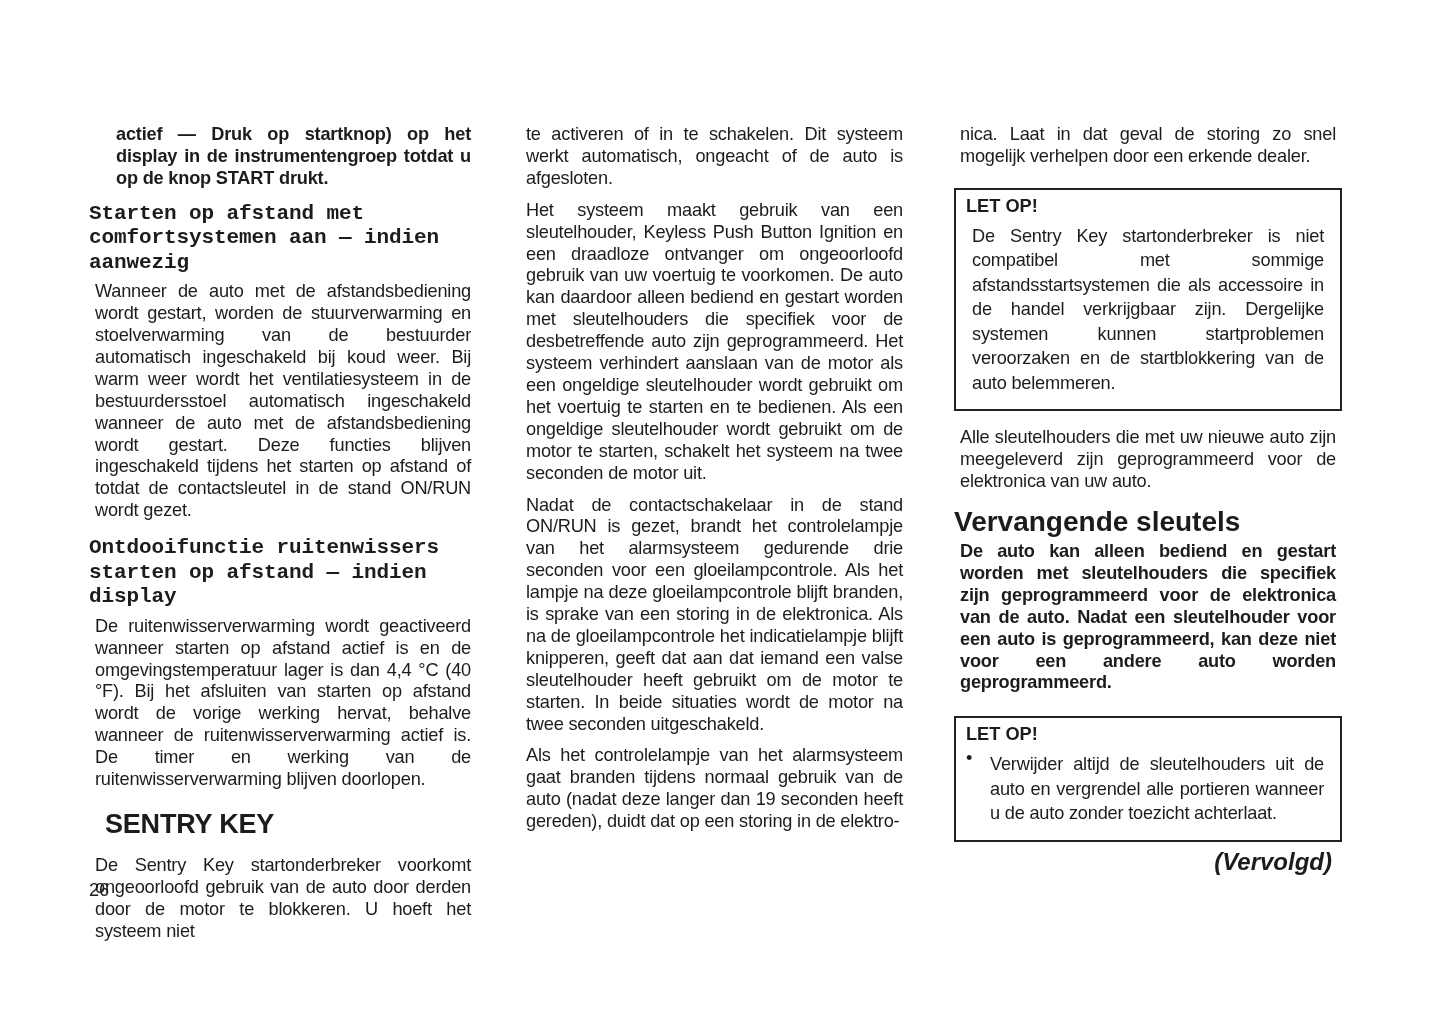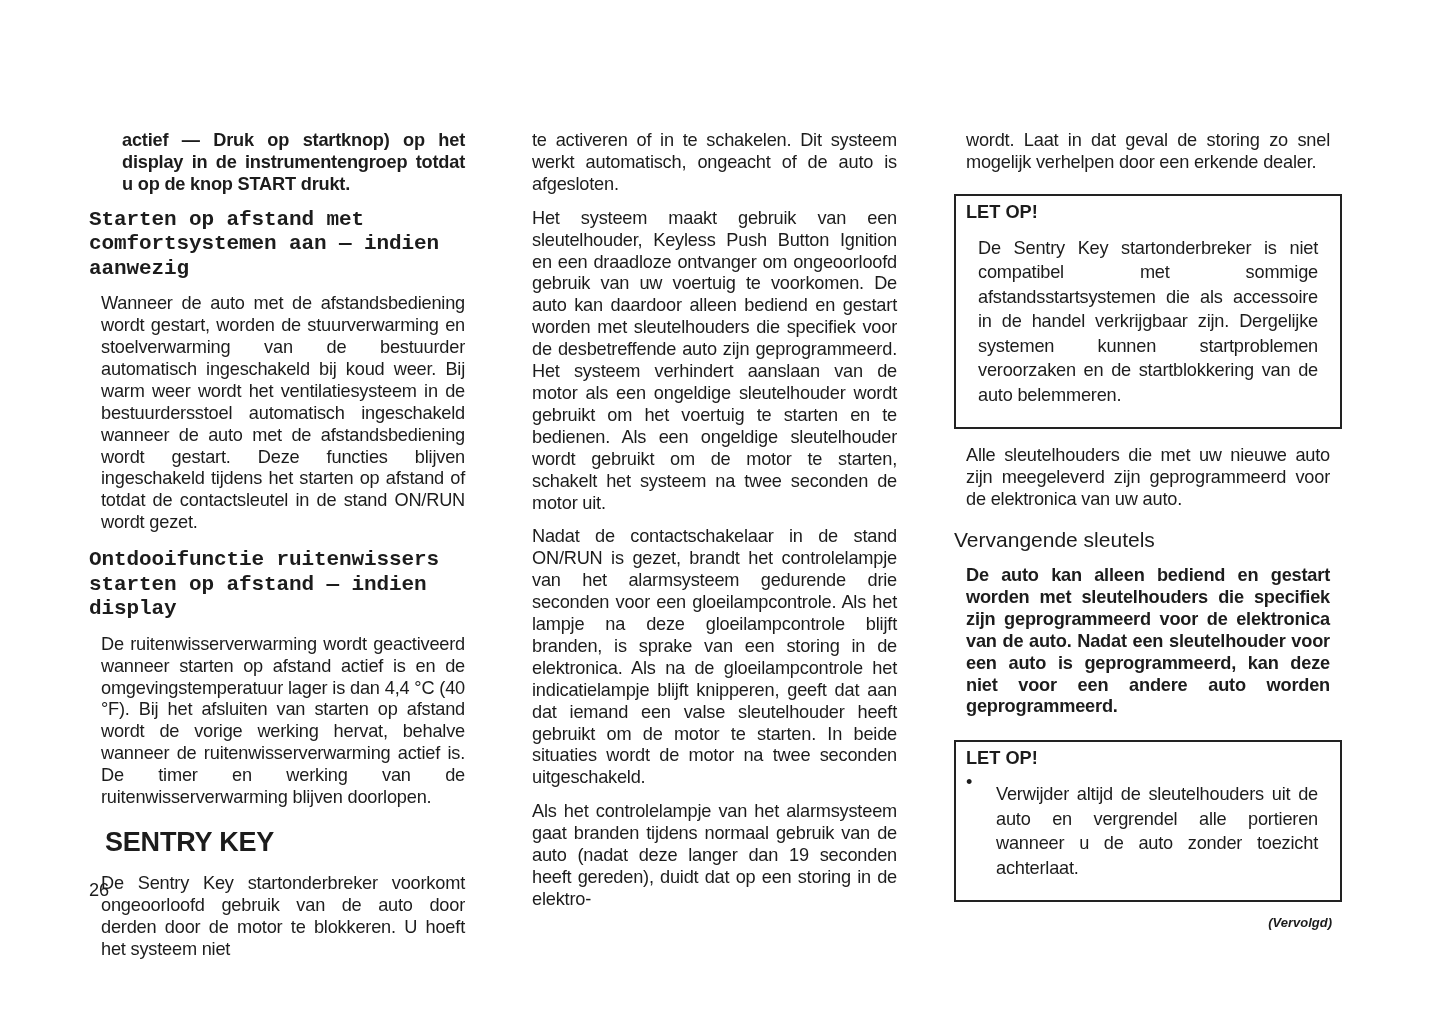--- a/index.html
+++ b/index.html
@@ -2,36 +2,36 @@
 <html><head>
 <meta charset="utf-8">
 <style>
   html, body { margin: 0; padding: 0; background: #ffffff; }
   body { width: 1445px; height: 1025px; position: relative; overflow: hidden;
          font-family: "Liberation Sans", sans-serif; color: #1c1c1c; }
   .col { position: absolute; top: 118px; }
   #col1 { left: 89px; width: 388px; }
   #col2 { left: 520px; width: 389px; }
   #col3 { left: 954px; width: 388px; }
-  p { margin: 12px; font-size: 18.2px; line-height: 21.9px; text-align: justify; text-align-last: left; letter-spacing: -0.2px; }
+  p { margin: 6px; font-size: 18.2px; line-height: 21.9px; text-align: justify; text-align-last: left; letter-spacing: -0.2px; }
   .intro-bold { font-weight: bold; padding-left: 21px; margin-bottom: 12px; }
   h2 { margin: 0; font-size: 21px; line-height: 24.5px; font-weight: bold; letter-spacing: -0.1px; font-family: Liberation Mono, monospace; }
   h1 { margin: 16px; font-size: 27px; line-height: 30px; font-weight: bold; letter-spacing: -0.2px; }
   .sec { margin-top: 10px; }
   .gap { margin-top: 10px; }
   .box { border: 2.5px solid #222; padding: 4px 10px 8px 10px; margin-top: 20px; }
   .box-title { font-weight: bold; font-size: 18.2px; line-height: 24px; }
   .box p { line-height: 24.5px; }
   .bullet-row { display: flex; }
   .bullet { width: 18px; flex: none; font-size: 18.2px; line-height: 24.5px; }
   .bullet-row p { flex: 1; }
-  h3 { margin: 0; font-size: 21px; line-height: 26px; font-weight: normal; }
+  h3 { margin: 0; font-size: 28px; line-height: 26px; font-weight: bold; }
   .note-label { font-weight: bold; font-size: 18.2px; line-height: 22px; margin-top: 4px; }
   .note-text { font-weight: bold; }
-  .continued { font-weight: bold; font-style: italic; font-size: 13px; text-align: right; padding-right: 10px; margin-top: 13px; }
+  .continued { font-weight: bold; font-style: italic; font-size: 24px; text-align: right; padding-right: 10px; margin-top: 6px; }
   #page-number { position: absolute; left: 89px; top: 880px; font-size: 18.2px; }
 </style>
 </head>
 <body>
 
 <div class="col" id="col1">
   <p class="intro-bold">actief — Druk op startknop) op het display in de instrumentengroep totdat u op de knop START drukt.</p>
 
   <div class="sec">
     <h2>Starten op afstand met comfortsystemen aan — indien aanwezig</h2>
@@ -50,21 +50,21 @@
 </div>
 
 <div class="col" id="col2">
   <p>te activeren of in te schakelen. Dit systeem werkt automatisch, ongeacht of de auto is afgesloten.</p>
   <p class="gap">Het systeem maakt gebruik van een sleutelhouder, Keyless Push Button Ignition en een draadloze ontvanger om ongeoorloofd gebruik van uw voertuig te voorkomen. De auto kan daardoor alleen bediend en gestart worden met sleutelhouders die specifiek voor de desbetreffende auto zijn geprogrammeerd. Het systeem verhindert aanslaan van de motor als een ongeldige sleutelhouder wordt gebruikt om het voertuig te starten en te bedienen. Als een ongeldige sleutelhouder wordt gebruikt om de motor te starten, schakelt het systeem na twee seconden de motor uit.</p>
   <p class="gap">Nadat de contactschakelaar in de stand ON/RUN is gezet, brandt het controlelampje van het alarmsysteem gedurende drie seconden voor een gloeilampcontrole. Als het lampje na deze gloeilampcontrole blijft branden, is sprake van een storing in de elektronica. Als na de gloeilampcontrole het indicatielampje blijft knipperen, geeft dat aan dat iemand een valse sleutelhouder heeft gebruikt om de motor te starten. In beide situaties wordt de motor na twee seconden uitgeschakeld.</p>
   <p class="gap">Als het controlelampje van het alarmsysteem gaat branden tijdens normaal gebruik van de auto (nadat deze langer dan 19 seconden heeft gereden), duidt dat op een storing in de elektro-</p>
 </div>
 
 <div class="col" id="col3">
-  <p>wordt. Laat in dat geval de storing zo snel mogelijk verhelpen door een erkende dealer.</p>
+  <p>nica. Laat in dat geval de storing zo snel mogelijk verhelpen door een erkende dealer.</p>
 
   <div class="box">
     <div class="box-title">LET OP!</div>
     <p>De Sentry Key startonderbreker is niet compatibel met sommige afstandsstartsystemen die als accessoire in de handel verkrijgbaar zijn. Dergelijke systemen kunnen startproblemen veroorzaken en de startblokkering van de auto belemmeren.</p>
   </div>
 
   <p style="margin-top:16px">Alle sleutelhouders die met uw nieuwe auto zijn meegeleverd zijn geprogrammeerd voor de elektronica van uw auto.</p>
 
   <div style="margin-top:16px">
     <h3>Vervangende sleutels</h3>

